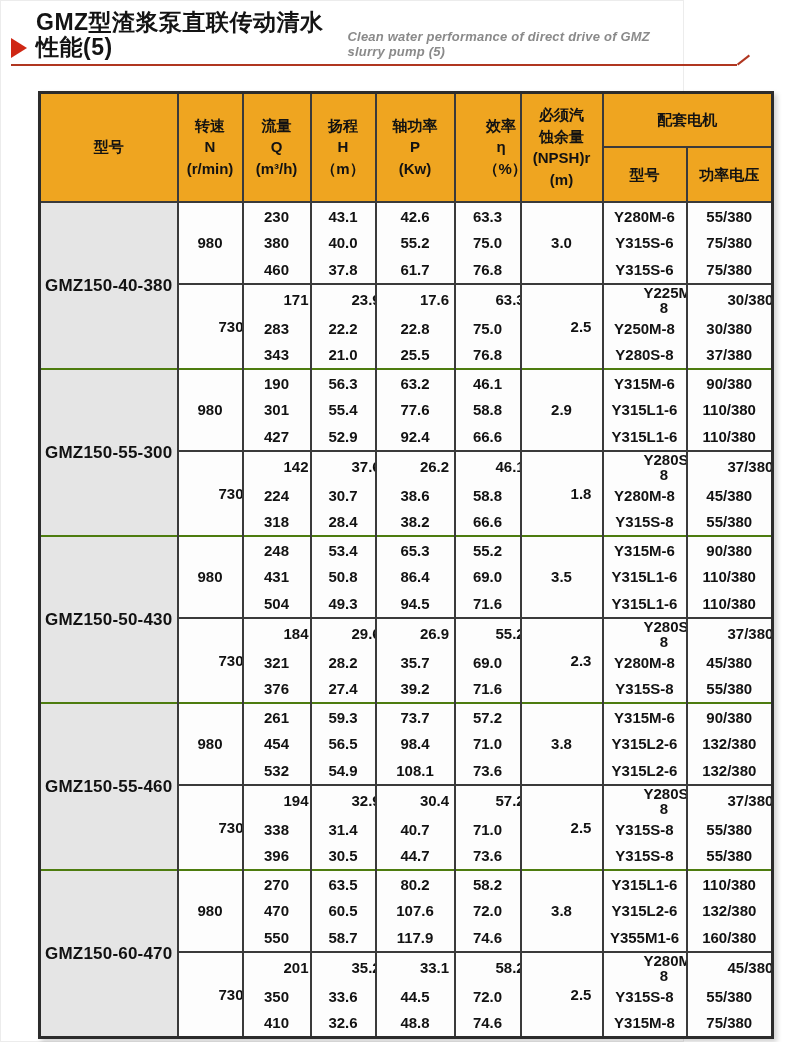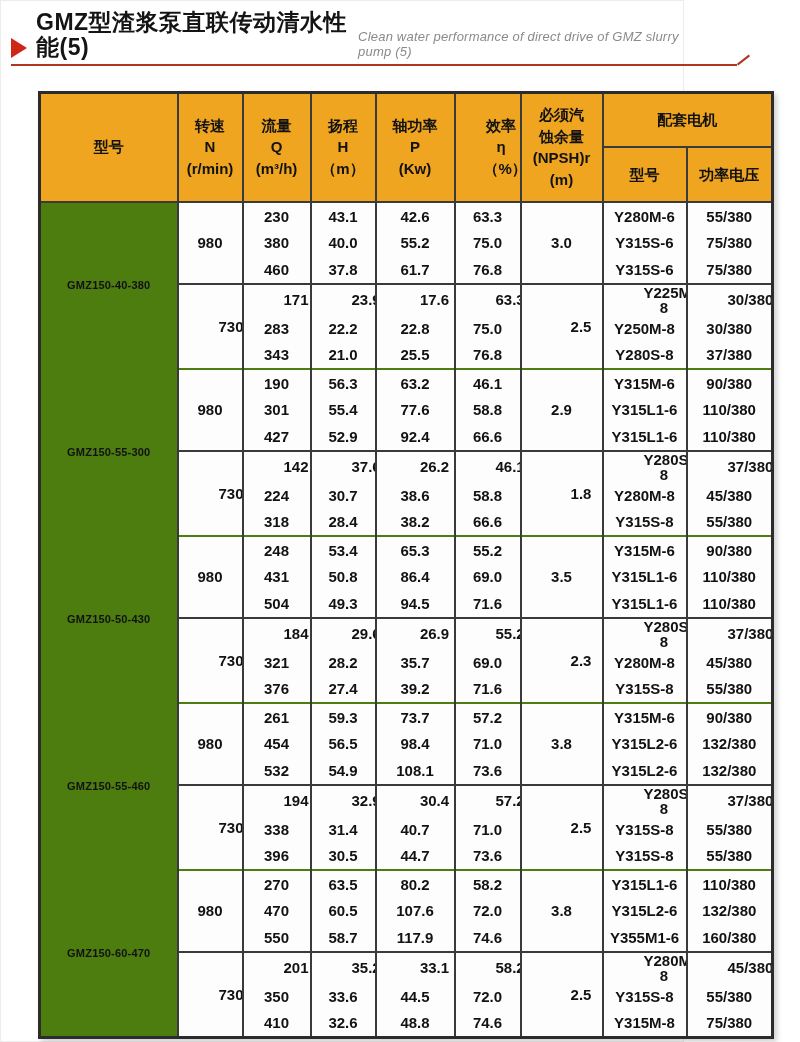--- a/index.html
+++ b/index.html
@@ -94,36 +94,36 @@
   .perf tbody td {
     font-size: 15px;
     font-weight: 600;
     height: 26.6px;
     line-height: 1;
     border-top: none;
     border-bottom: none;
     background: #fdfdfd;
   }
   .perf tbody td.model-cell {
-    background: #4d7c0f;
-    font-size: 11px;
+    background: #e5e5e5;
+    font-size: 17px;
     letter-spacing: 0.2px;
   }
   .perf tbody tr.block-start > td { border-top: 2px solid #4d7c0f; }
   .perf tbody tr.group-start > td { border-top: 2px solid #3a3a3a; padding-left: 40px; }
 </style>
 </head>
 <body>
 
 <div class="page">
 
   <div class="title-row">
     <span class="arrow-icon"></span>
     <span class="title-zh" style="white-space: pre-line;">GMZ型渣浆泵直联传动清水性能(5)</span>
-    <span class="title-en" style="white-space: pre-line;">Clean water performance of direct drive of GMZ slurry pump (5)</span>
+    <span class="title-en" style="white-space: pre-line; font-weight: bold;">Clean water performance of direct drive of GMZ slurry pump (5)</span>
   </div>
   <div class="title-underline"></div>
 
   <table class="perf">
     <colgroup>
       <col style="width:138px">
         <col style="width:65px">
         <col style="width:68px">
       <col style="width:65px">
         <col style="width:79px">

